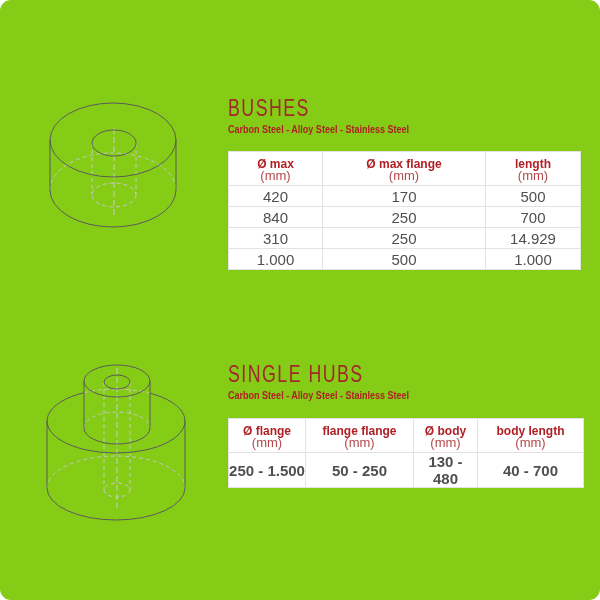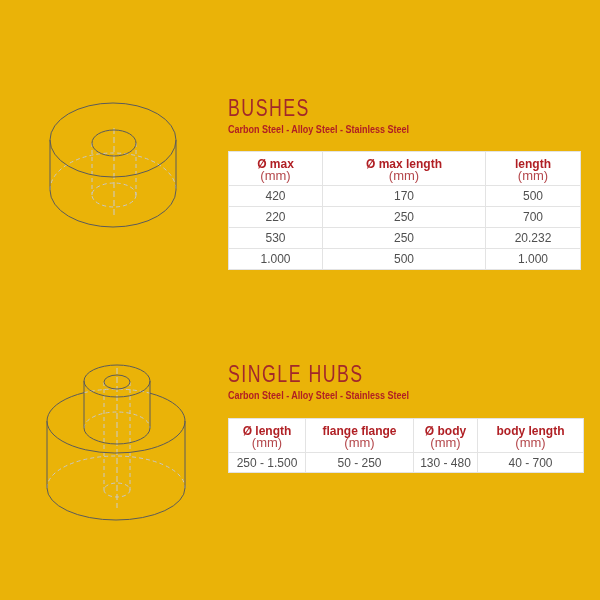--- a/index.html
+++ b/index.html
@@ -2,22 +2,23 @@
 <html><head>
 <meta charset="utf-8">
 <style>
   * { margin: 0; padding: 0; box-sizing: border-box; }
   html, body { background: #ffffff; }
   body { font-family: "Liberation Sans", sans-serif; }
   #page {
     position: relative;
     width: 600px;
     height: 600px;
-    background: #eab308;
+    background: #84cc16;
     overflow: hidden;
+    border-radius: 11px;
   }
   .drawing { position: absolute; }
   .drawing.bush { left: 38px; top: 92px; }
   .drawing.hub  { left: 40px; top: 356px; }
 
   .sec-title {
     position: absolute;
     left: 228px;
     color: #a2282b;
     font-size: 24px;
@@ -54,38 +55,38 @@
   table.spec-table.t1 { top: 151px; width: 352px; }
   table.spec-table.t2 { top: 418px; width: 355px; }
   .spec-table th, .spec-table td {
     border: 1px solid #e3e3e3;
     text-align: center;
     vertical-align: middle;
     background: #ffffff;
   }
   .spec-table th { height: 34px; padding: 2px 0; margin-top: 45px; }
   .spec-table.t1 td { height: 21px; }
-  .spec-table.t2 td { height: 20px; }
+  .spec-table.t2 td { height: 20px; font-weight: bold; }
   .hlabel {
     display: block;
     color: #b01f24;
     font-size: 12px;
     font-weight: 700;
     line-height: 14px;
   }
   .hunit {
     display: block;
     color: #b4474b;
     font-size: 13px;
     font-weight: 400;
     line-height: 9px;
   }
   .spec-table td {
     color: #4f4f4f;
-    font-size: 12px;
+    font-size: 15px;
     font-weight: 400;
   }
   svg .solid  { fill: none; stroke: #5b5b5b; stroke-width: 1; }
   svg .hidden-l { fill: none; stroke: #c7c7c7; stroke-width: 1; stroke-dasharray: 4 3; }
   svg .center-l { fill: none; stroke: #cccccc; stroke-width: 1; stroke-dasharray: 6 3; }
 </style>
 </head>
 <body>
 
 <div id="page">
@@ -117,44 +118,44 @@
         <col style="width:163px">
         <col style="width:95px">
       </colgroup>
     <thead>
       <tr>
         <th>
           <span class="hlabel">Ø max</span>
           <span class="hunit">(mm)</span>
         </th>
         <th>
-          <span class="hlabel">Ø max length</span>
+          <span class="hlabel">Ø max flange</span>
           <span class="hunit">(mm)</span>
         </th>
         <th>
           <span class="hlabel">length</span>
           <span class="hunit">(mm)</span>
         </th>
       </tr>
     </thead>
     <tbody>
       <tr>
         <td>420</td>
         <td>170</td>
         <td>500</td>
       </tr>
       <tr>
-        <td>220</td>
+        <td>840</td>
         <td>250</td>
         <td>700</td>
       </tr>
       <tr>
-        <td>530</td>
+        <td>310</td>
         <td>250</td>
-        <td>20.232</td>
+        <td>14.929</td>
       </tr>
       <tr>
         <td>1.000</td>
         <td>500</td>
         <td>1.000</td>
       </tr>
     </tbody>
   </table>
 
   <svg class="drawing hub" width="152" height="170" viewBox="0 0 152 170">
@@ -190,21 +191,21 @@
   <table class="spec-table t2">
     <colgroup>
         <col style="width:77px">
         <col style="width:108px">
         <col style="width:64px">
         <col style="width:106px">
       </colgroup>
     <thead>
       <tr>
         <th>
-          <span class="hlabel">Ø length</span>
+          <span class="hlabel">Ø flange</span>
           <span class="hunit">(mm)</span>
         </th>
         <th>
           <span class="hlabel">flange flange</span>
           <span class="hunit">(mm)</span>
         </th>
         <th>
           <span class="hlabel">Ø body</span>
           <span class="hunit">(mm)</span>
         </th>

